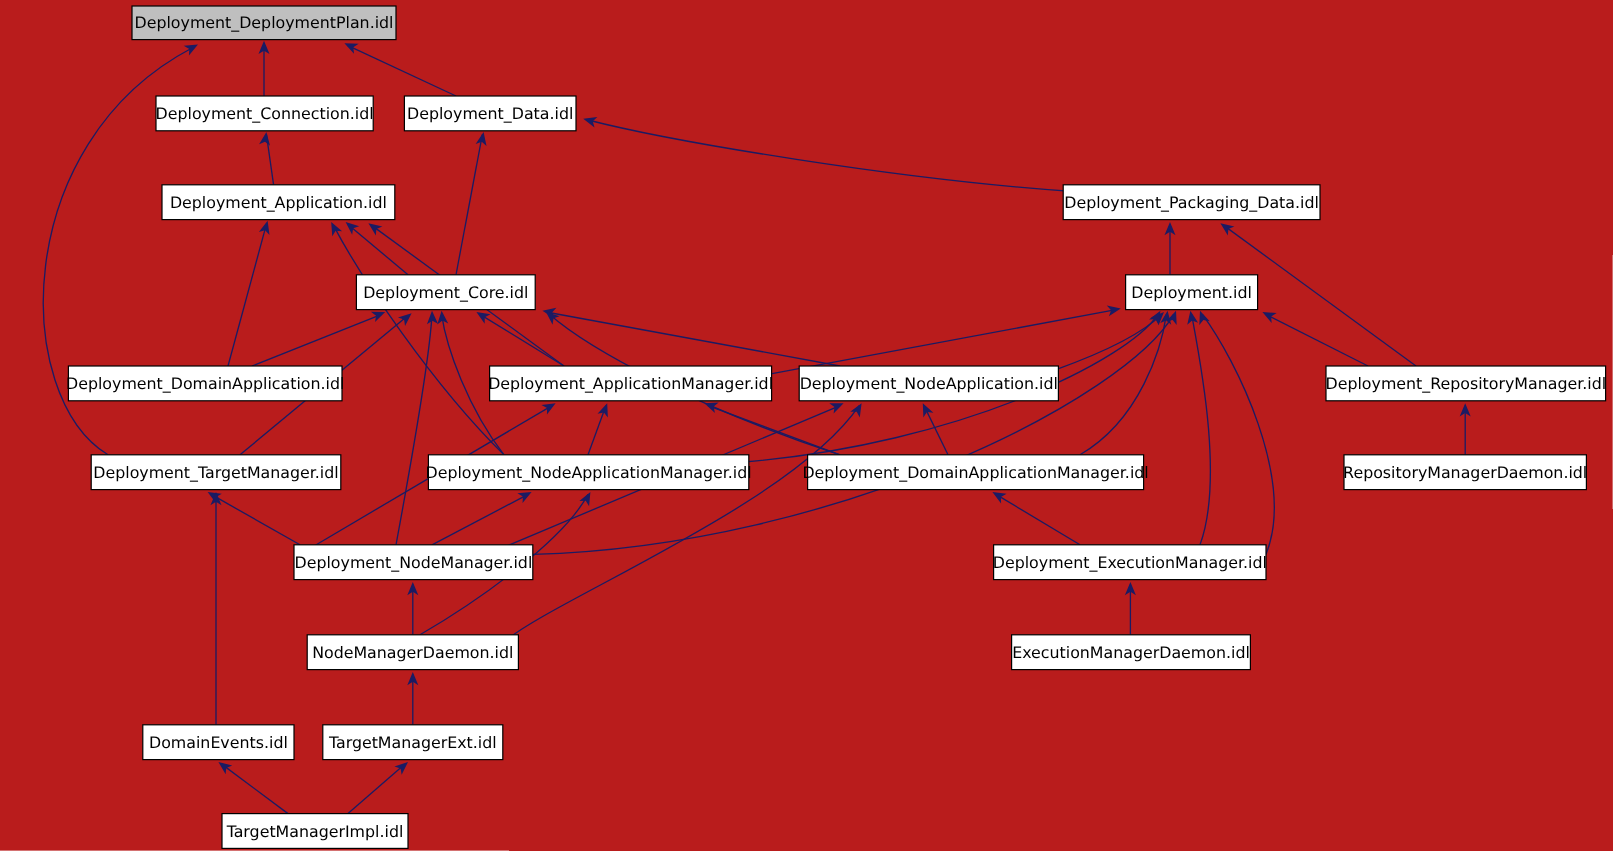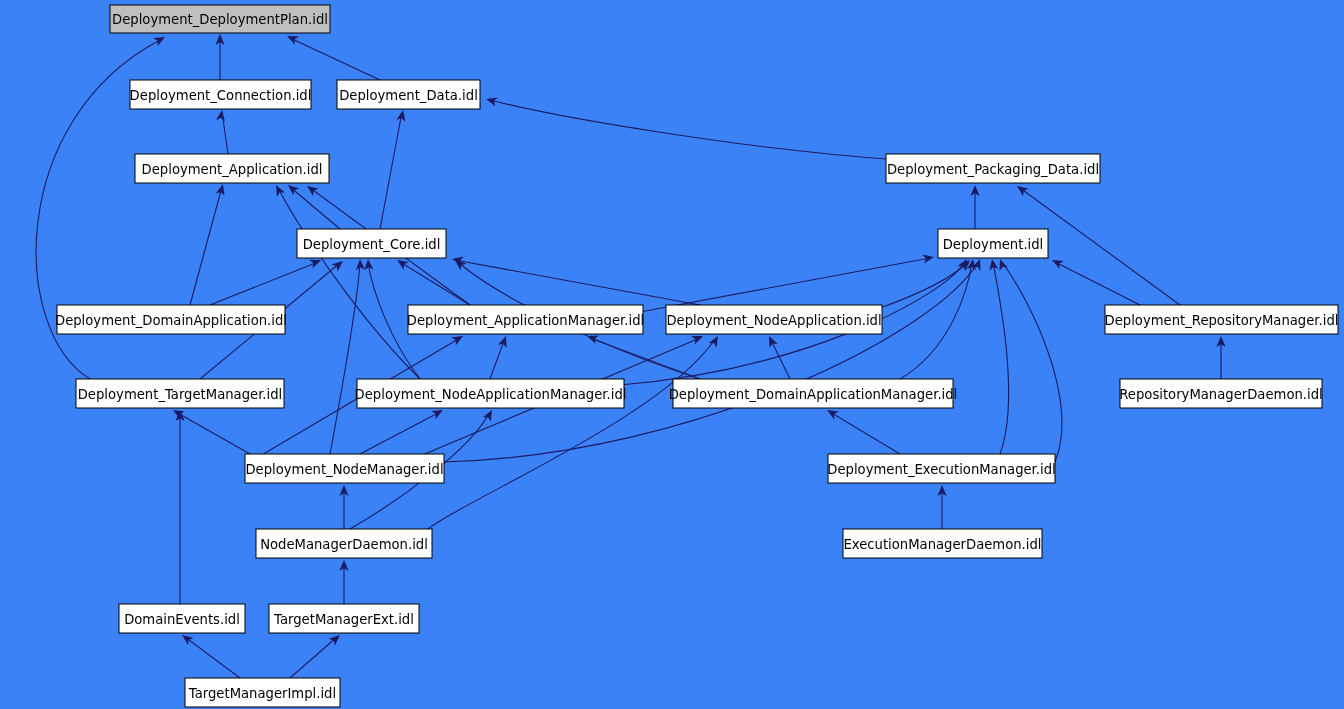--- a/index.html
+++ b/index.html
@@ -10,21 +10,21 @@
   body {
     font-family: "DejaVu Sans", sans-serif;
     width: 1344px;
     height: 709px;
     overflow: hidden;
   }
   #graph-root {
     position: relative;
     width: 1344px;
     height: 709px;
-    background: #3b82f6;
+    background: #b91c1c;
     text-align: right;
   }
   svg#graph-svg {
     position: absolute;
     left: 0;
     top: 0;
     width: 1344px;
     height: 709px;
     display: block;
   }

